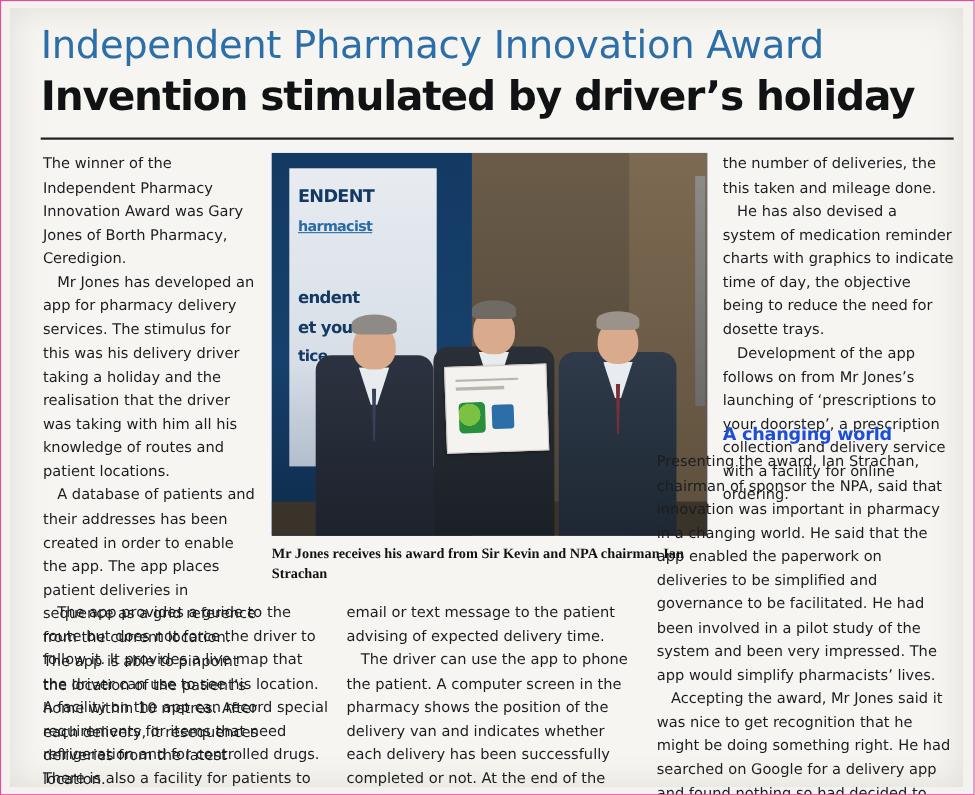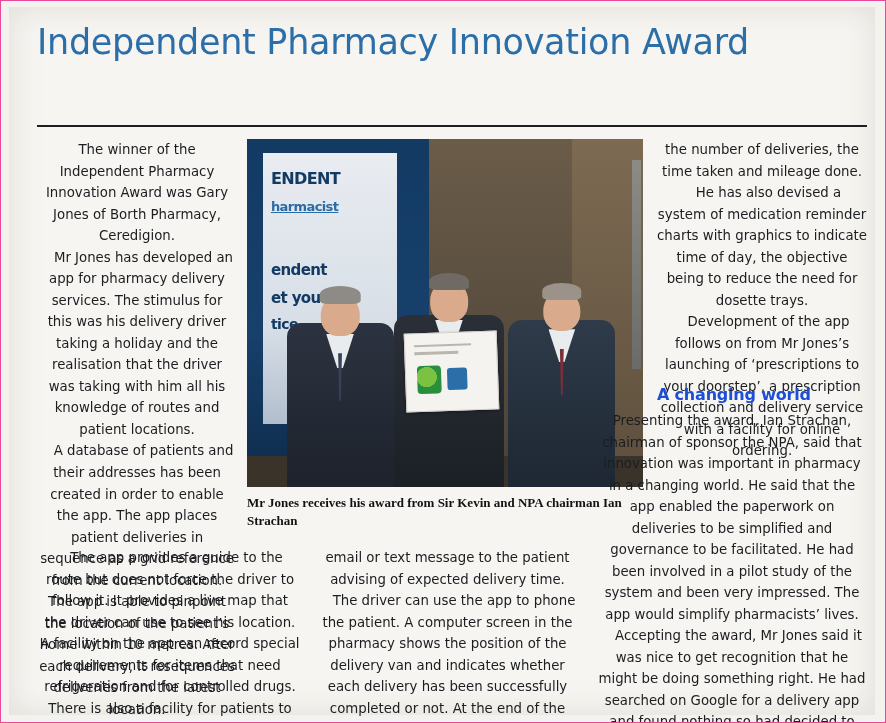--- a/index.html
+++ b/index.html
@@ -65,21 +65,21 @@
     width: 830px;
     height: 2px;
     background: #1d1f22;
   }
   
   .col {
     position: absolute;
     color: #1b1d20;
     font-size: 13.3px;
     line-height: 1.62;
-    text-align: center;
+    text-align: left;
   }
   .col p {
     margin: 0;
   }
   .col p.ind {
     text-indent: 13px;
   }
   .col1 { left: 30px;  top: 132px; width: 196px; }
   .col1b { left: 30px; top: 540px; width: 262px; }
   .col2 { left: 306px; top: 540px; width: 265px; }
@@ -230,20 +230,21 @@
     font-family: Liberation Serif, serif;
   }
 </style>
 </head>
 <body>
 
 <div class="page">
   <div class="paper">
 
     <div class="kicker">Independent Pharmacy Innovation Award</div>
+    <div class="headline">Invention stimulated by driver’s holiday</div>
     <div class="rule"></div>
 
     <div class="photo">
       <div class="ph-wall"></div>
       <div class="ph-panelL"></div>
       <div class="ph-banner">
         <div class="bt bt1">ENDENT</div>
         <div class="bt bt2">harmacist</div>
         <div class="bt bt3">endent</div>
         <div class="bt bt4">et your</div>
@@ -295,21 +296,21 @@
     <div class="col col1b">
       <p class="ind">The app provides a guide to the route but does not force the driver to follow it. It provides a live map that the driver can use to see his location. A facility on the app can record special requirements for items that need refrigeration and for controlled drugs. There is also a facility for patients to sign for delivery. There is provision for sending an</p>
     </div>
 
     <div class="col col2">
       <p>email or text message to the patient advising of expected delivery time.</p>
       <p class="ind">The driver can use the app to phone the patient. A computer screen in the pharmacy shows the position of the delivery van and indicates whether each delivery has been successfully completed or not. At the end of the day, an email is sent to Mr Jones listing</p>
     </div>
 
     <div class="col col3">
-      <p>the number of deliveries, the time taken and mileage done.</p>
+      <p>the number of deliveries, the this taken and mileage done.</p>
       <p class="ind">He has also devised a system of medication reminder charts with graphics to indicate time of day, the objective being to reduce the need for dosette trays.</p>
       <p class="ind">Development of the app follows on from Mr Jones’s launching of ‘prescriptions to your doorstep’, a prescription collection and delivery service with a facility for online ordering.</p>
     </div>
 
     <div class="subhead">A changing world</div>
 
     <div class="col col3b">
       <p>Presenting the award, Ian Strachan, chairman of sponsor the NPA, said that innovation was important in pharmacy in a changing world. He said that the app enabled the paperwork on deliveries to be simplified and governance to be facilitated. He had been involved in a pilot study of the system and been very impressed. The app would simplify pharmacists’ lives.</p>
       <p class="ind">Accepting the award, Mr Jones said it was nice to get recognition that he might be doing something right. He had searched on Google for a delivery app and found nothing so had decided to produce one himself.</p>
     </div>

